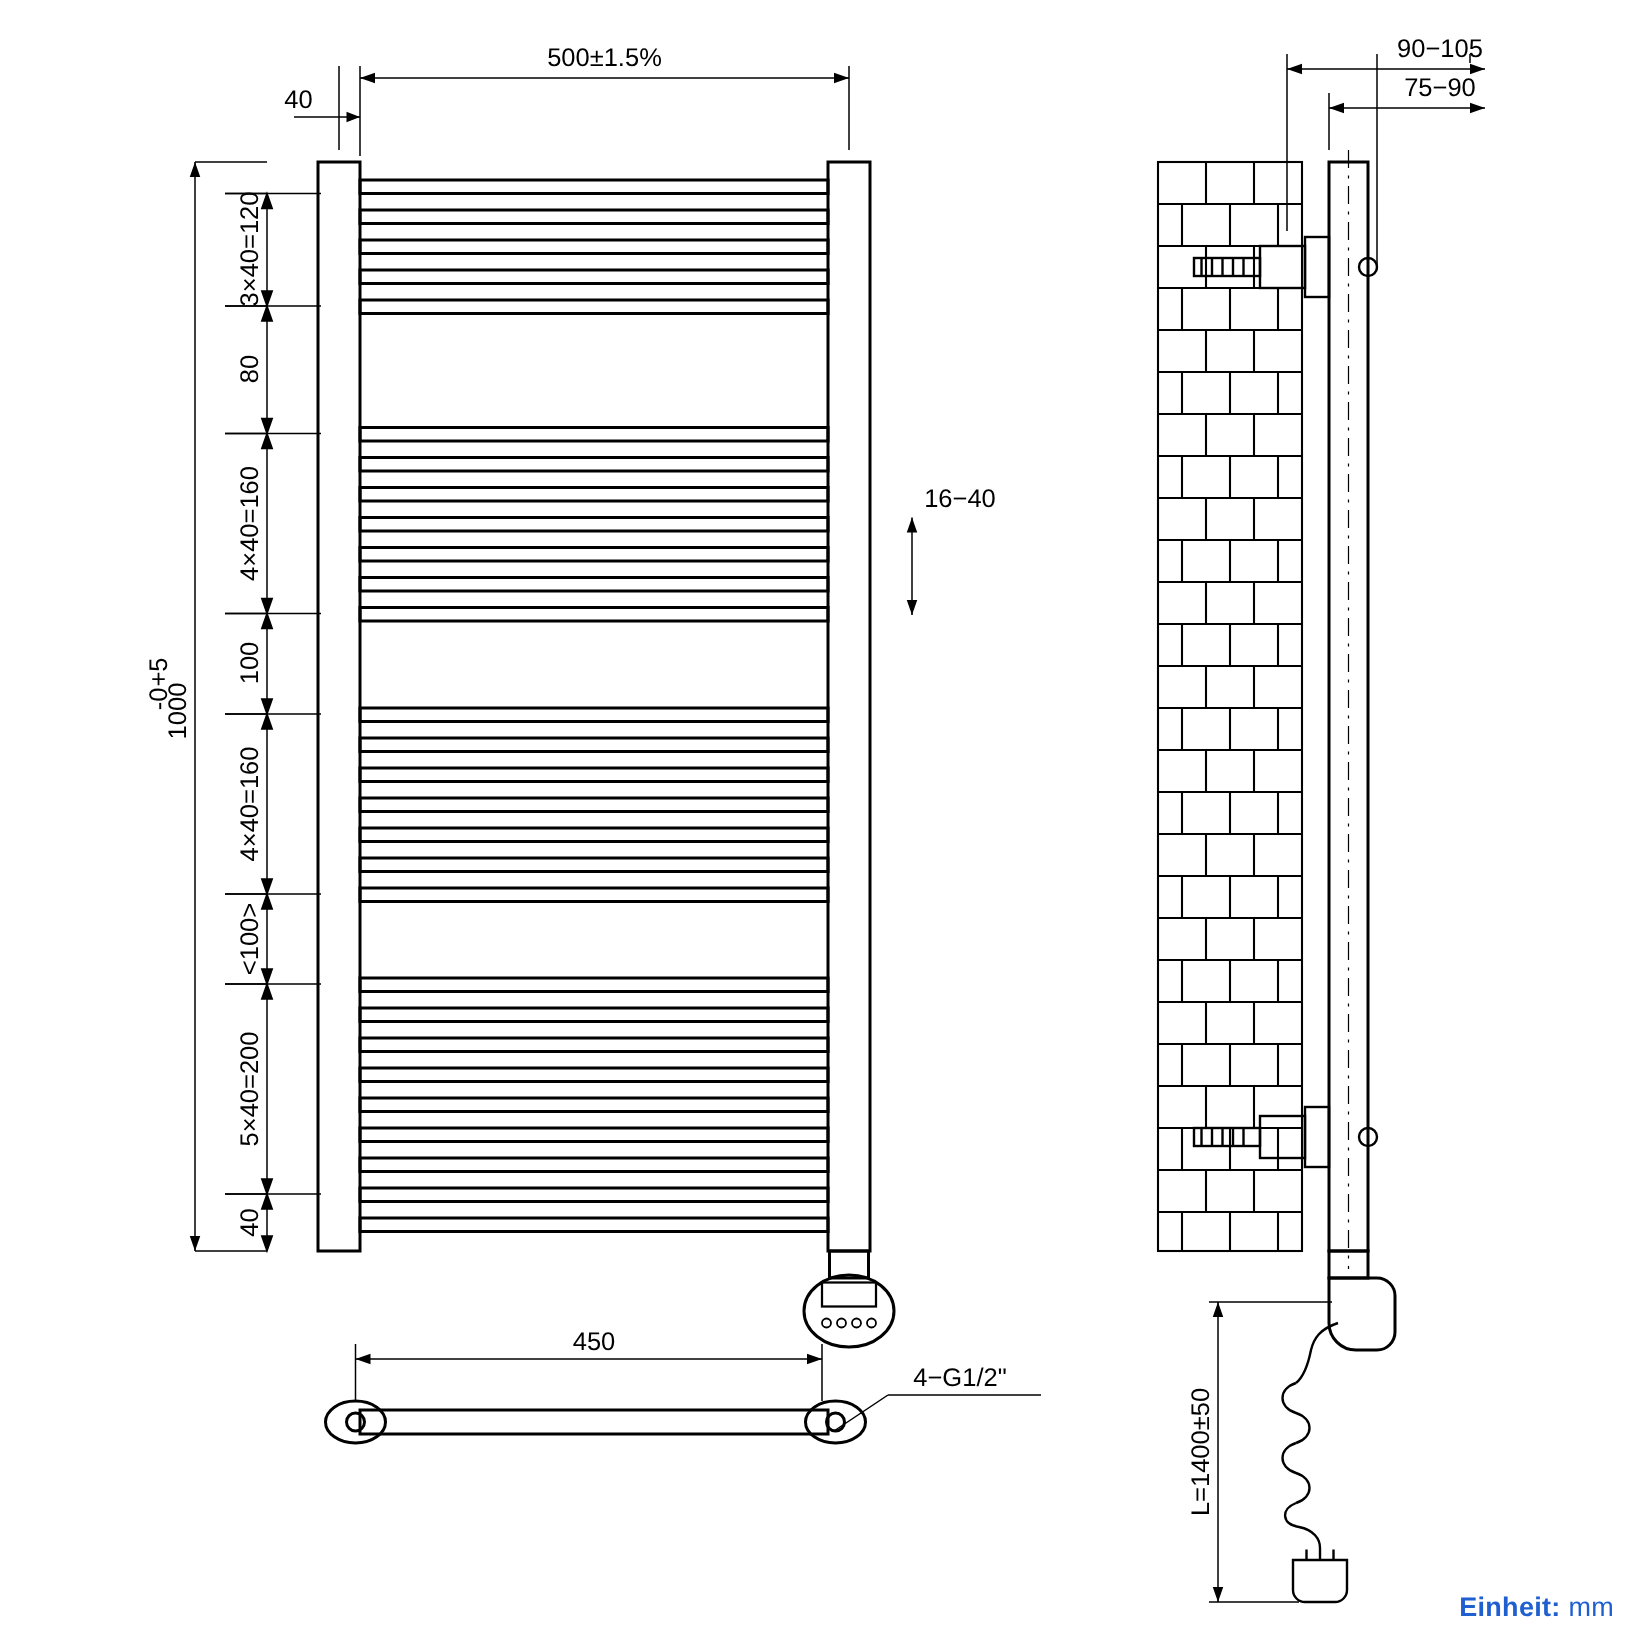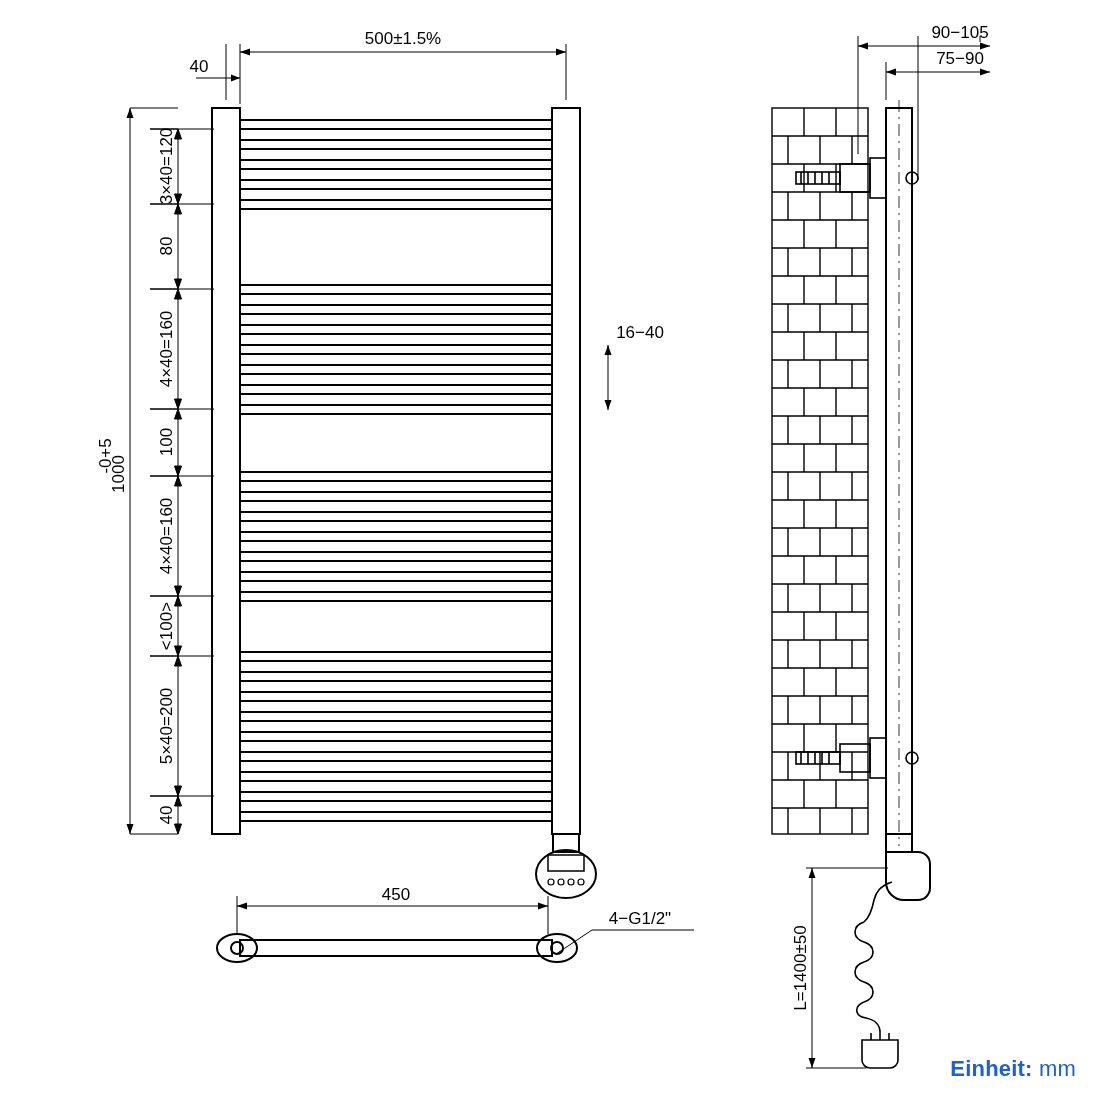--- a/index.html
+++ b/index.html
@@ -24,21 +24,21 @@
   }
   .dim-text {
     font-family: "Liberation Sans", sans-serif;
     font-size: 17px;
     fill: #000000;
   }
   .unit-label {
     position: absolute;
     right: 24px;
     bottom: 18px;
-    font-size: 22px;
+    font-size: 18px;
     font-weight: bold;
     color: #1f5fd0;
     letter-spacing: 0.2px;
   }
   .unit-label .unit-value {
     font-weight: normal;
   }
 </style>
 </head>
 <body>

